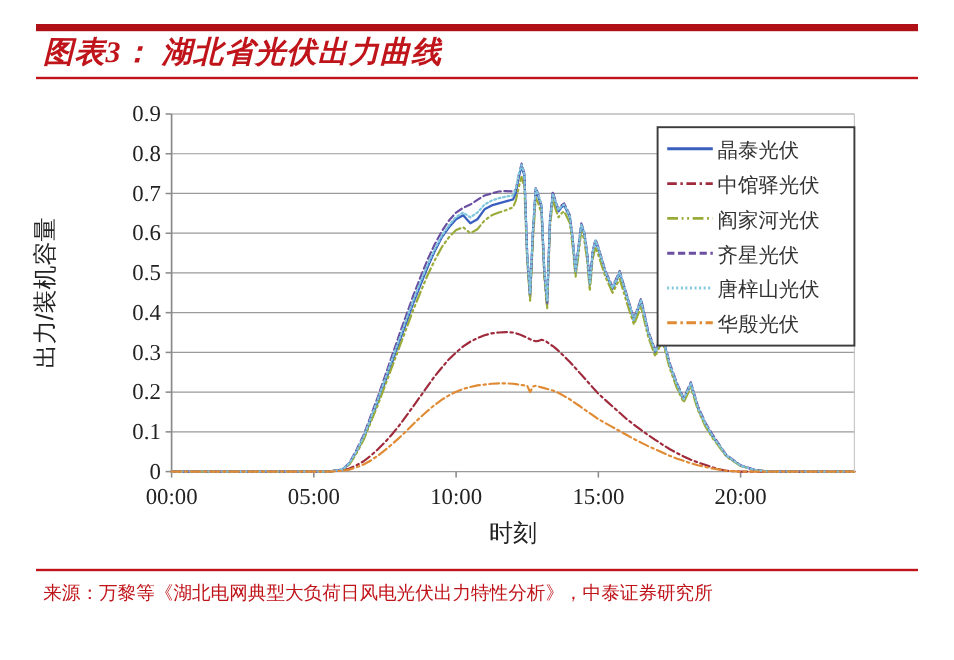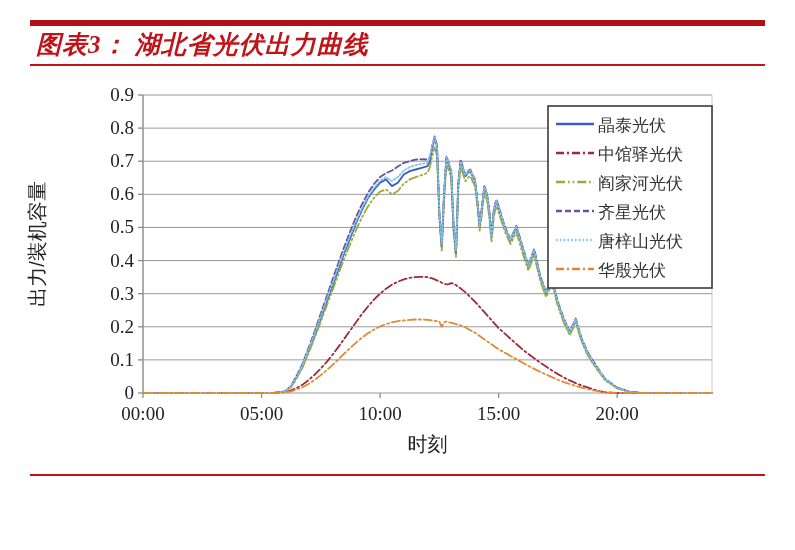--- a/index.html
+++ b/index.html
@@ -119,14 +119,15 @@
           <text x="598" y="150" text-anchor="start" font-family="&quot;Liberation Sans&quot;,&quot;DejaVu Sans&quot;,sans-serif" font-size="17px" fill="#333">齐星光伏</text>
           <line x1="556" y1="172" x2="594" y2="172" stroke="#7fc7dd" stroke-width="2.4" stroke-dasharray="1.6,2.2"></line>
           <text x="598" y="179" text-anchor="start" font-family="&quot;Liberation Sans&quot;,&quot;DejaVu Sans&quot;,sans-serif" font-size="17px" fill="#333">唐梓山光伏</text>
           <line x1="556" y1="201" x2="594" y2="201" stroke="#e08a33" stroke-width="2.4" stroke-dasharray="8,3,2,3"></line>
           <text x="598" y="208" text-anchor="start" font-family="&quot;Liberation Sans&quot;,&quot;DejaVu Sans&quot;,sans-serif" font-size="17px" fill="#333">华殷光伏</text>
         </g>
       </svg>
   </div>
 
   <div class="bottom-rule"></div>
+  <div class="source">来源：万黎等《湖北电网典型大负荷日风电光伏出力特性分析》，中泰证券研究所</div>
 
 </div>
 
 </body></html>

